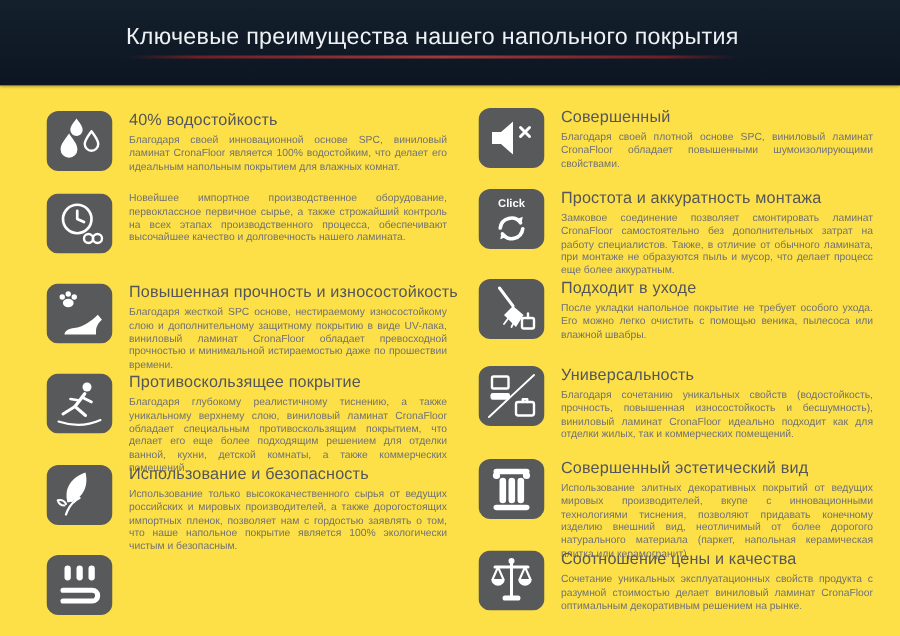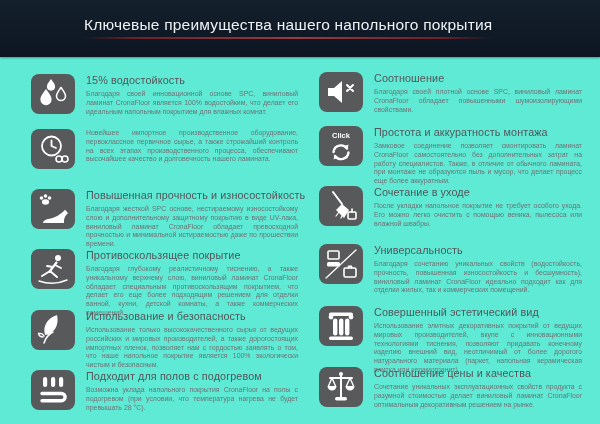--- a/index.html
+++ b/index.html
@@ -1,17 +1,17 @@
 <!DOCTYPE html>
 <html lang="ru"><head>
 <meta charset="utf-8">
 <style>
   html,body{margin:0;padding:0;background:#e8e8e8;}
   .page{
-    position:relative;width:600px;height:424px;background:#5eead4;
+    position:relative;width:600px;height:424px;background:#fde047;
     font-family:"Liberation Sans", sans-serif;overflow:hidden;
   }
   
   .header{
     position:absolute;left:0;top:0;width:600px;height:57px;
     background:linear-gradient(180deg,#15202d 0%,#101a27 55%,#0c1521 100%);
     box-shadow:0 1px 2px rgba(0,0,0,.35);
   }
   .title-wrap{position:absolute;left:84px;top:15px;display:inline-block;}
   .title-wrap h1{
@@ -55,21 +55,21 @@
   <article class="item col-l" style="top:74px">
     <span class="ic">
       <svg viewBox="0 0 44 40">
           <rect width="44" height="40" rx="8" fill="#58595b"></rect>
         <path class="gl" d="M20 5c-2.6 3.6-4.1 5.4-4.1 7.6a4.1 4.1 0 0 0 8.2 0C24.1 10.4 22.6 8.6 20 5Z"></path>
         <path class="gl" d="M15 15c-3.6 5.1-5.6 7.5-5.6 10.6a5.6 5.6 0 0 0 11.2 0C20.6 22.5 18.6 20.1 15 15Z"></path>
         <path class="st" stroke-width="1.6" d="M30 13.5c-2.9 4.1-4.5 6-4.5 8.5a4.5 4.5 0 0 0 9 0C34.5 19.5 32.9 17.6 30 13.5Z"></path>
       </svg>
     </span>
     <div class="txt">
-      <h2>15% водостойкость</h2>
+      <h2>40% водостойкость</h2>
       <p>Благодаря своей инновационной основе SPC, виниловый ламинат CronaFloor является 100% водостойким, что делает его идеальным напольным покрытием для влажных комнат.</p>
     </div>
   </article>
 
   <article class="item col-l" style="top:129px">
     <span class="ic">
       <svg viewBox="0 0 44 40">
           <rect width="44" height="40" rx="8" fill="#58595b"></rect>
         <circle class="st" stroke-width="1.8" cx="20.5" cy="17" r="9.5"></circle>
         <path class="st" stroke-width="1.8" d="M20.5 11.5V17l4.5 2"></path>
@@ -135,36 +135,32 @@
   <article class="item col-l" style="top:370px">
     <span class="ic">
       <svg viewBox="0 0 44 40">
           <rect width="44" height="40" rx="8" fill="#58595b"></rect>
         <rect class="gl" x="12" y="7" width="4.2" height="10" rx="2.1"></rect>
         <rect class="gl" x="20" y="7" width="4.2" height="10" rx="2.1"></rect>
         <rect class="gl" x="28" y="7" width="4.2" height="10" rx="2.1"></rect>
         <path class="st" stroke-width="3.4" d="M11 23.5h19.5a3.6 3.6 0 0 1 0 7.2H11"></path>
       </svg>
     </span>
-    <div class="txt">
-      <h2>Подходит для полов с подогревом</h2>
-      <p>Возможна уклада напольного покрытия CronaFloor на полы с подогревом (при условии, что температура нагрева не будет превышать 28 °C).</p>
-    </div>
   </article>
 
   <article class="item col-r" style="top:72px">
     <span class="ic">
       <svg viewBox="0 0 44 40">
           <rect width="44" height="40" rx="8" fill="#58595b"></rect>
         <path class="gl" d="M9 16h6l8-7v22l-8-7H9z"></path>
         <path class="st" stroke-width="2" d="M28 13l6 6M34 13l-6 6"></path>
       </svg>
     </span>
     <div class="txt">
-      <h2>Соотношение</h2>
+      <h2>Совершенный</h2>
       <p>Благодаря своей плотной основе SPC, виниловый ламинат CronaFloor обладает повышенными шумоизолирующими свойствами.</p>
     </div>
   </article>
 
   <article class="item col-r" style="top:126px">
     <span class="ic">
       <svg viewBox="0 0 44 40">
           <rect width="44" height="40" rx="8" fill="#58595b"></rect>
         <text x="22" y="12" text-anchor="middle" font-family="Liberation Sans, sans-serif" font-size="7.5" font-weight="bold" fill="#ffffff">Click</text>
         <path class="st" stroke-width="2.4" d="M14.5 26a7.5 7.5 0 0 1 13.5-3.5"></path>
@@ -184,21 +180,21 @@
       <svg viewBox="0 0 44 40">
           <rect width="44" height="40" rx="8" fill="#58595b"></rect>
         <path class="st" stroke-width="2" d="M14 6l9 12"></path>
         <path class="gl" d="M23 18l7 6-5 8-8-8z"></path>
         <path class="st" stroke-width="1.2" d="M20 26l-3 4M24 28l-2 4"></path>
         <rect class="st" stroke-width="1.6" x="29" y="26" width="8" height="7" rx="1.2"></rect>
         <path class="st" stroke-width="1.6" d="M33 26v-3"></path>
       </svg>
     </span>
     <div class="txt">
-      <h2>Сочетание в уходе</h2>
+      <h2>Подходит в уходе</h2>
       <p>После укладки напольное покрытие не требует особого ухода. Его можно легко очистить с помощью веника, пылесоса или влажной швабры.</p>
     </div>
   </article>
 
   <article class="item col-r" style="top:306px">
     <span class="ic">
       <svg viewBox="0 0 44 40">
           <rect width="44" height="40" rx="8" fill="#58595b"></rect>
         <circle class="gl" cx="12" cy="11" r="2.4"></circle>
           <circle class="gl" cx="32" cy="11" r="2.4"></circle>

